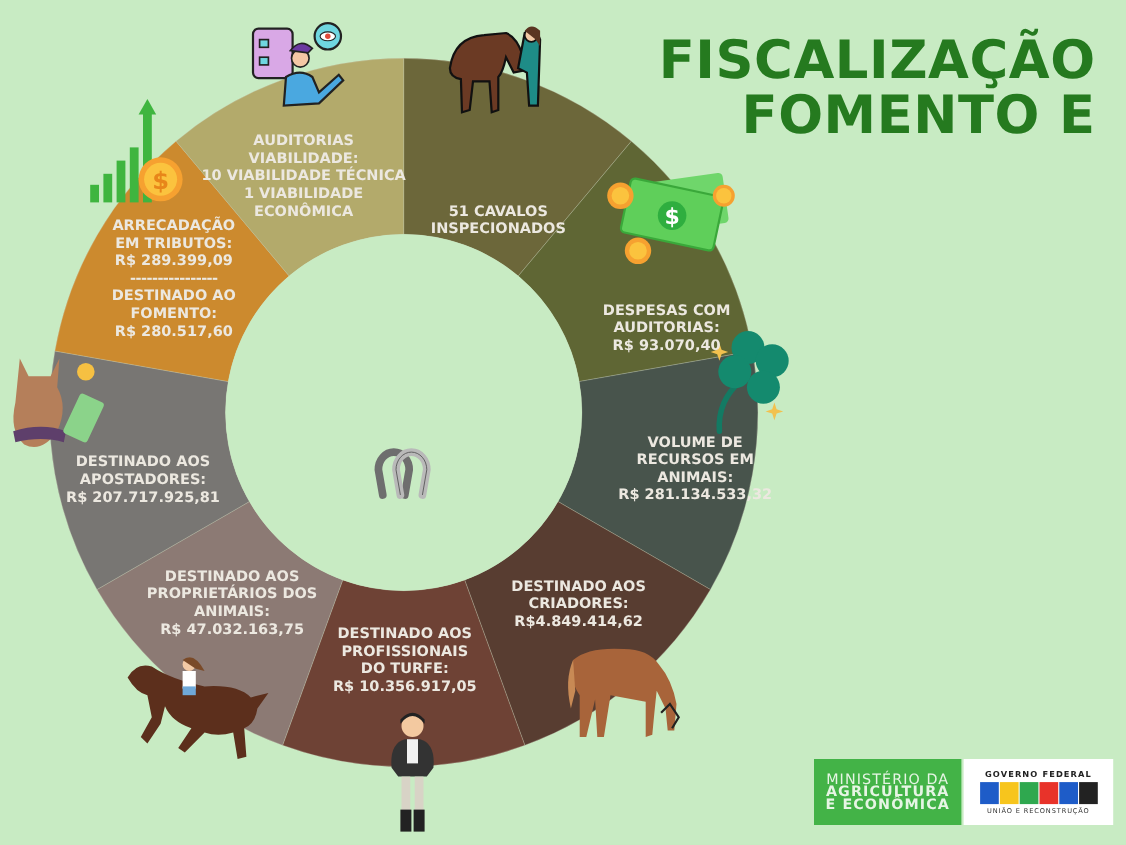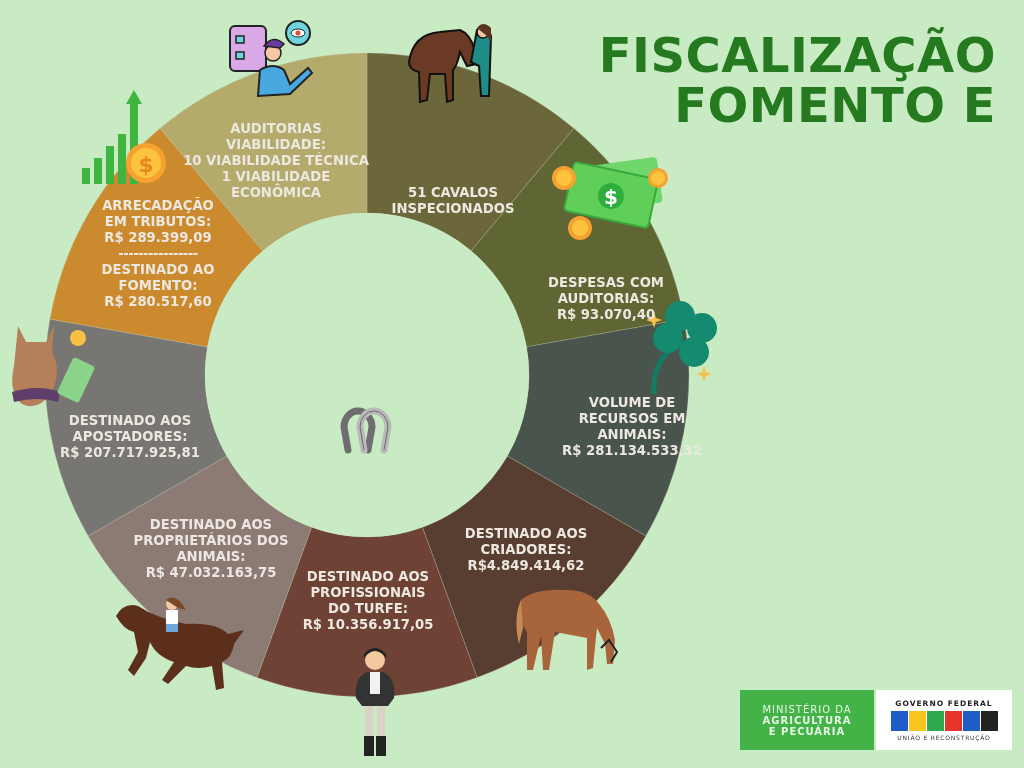--- a/index.html
+++ b/index.html
@@ -28,21 +28,21 @@
   .center-text {
     position: absolute; left: 367px; top: 322px; transform: translateX(-50%);
     text-align: center; color: #257a1f;
     font-family: "DejaVu Sans", sans-serif; font-weight: bold;
     font-size: 33px; line-height: 38px; white-space: nowrap;
   }
   .logo-mapa {
     position: absolute; left: 740px; top: 690px; width: 134px; height: 60px;
     background: #43b347; color: #e6f5e4;
     display: flex; flex-direction: column; justify-content: center; align-items: center;
-    font-family: "DejaVu Sans", sans-serif; font-size: 10px; line-height: 11px; letter-spacing: 1px;
+    font-family: "DejaVu Sans", sans-serif; font-size: 13px; line-height: 11px; letter-spacing: 1px;
   }
   .logo-mapa .bold { font-weight: bold; }
   .logo-gov {
     position: absolute; left: 876px; top: 690px; width: 136px; height: 60px;
     background: #ffffff;
     display: flex; flex-direction: column; align-items: center; justify-content: center;
     font-family: "DejaVu Sans", sans-serif;
   }
   .logo-gov .gf { font-size: 7.5px; font-weight: bold; color: #222; letter-spacing: 1px; }
   .logo-gov .ur { font-size: 6px; color: #333; letter-spacing: 0.8px; }
@@ -224,21 +224,21 @@
     <div>FISCALIZAÇÃO</div>
     <div>FOMENTO E</div>
   </div>
 
   <div class="center-text">
   </div>
 
   <div class="logo-mapa">
     <div>MINISTÉRIO DA</div>
     <div class="bold">AGRICULTURA</div>
-    <div class="bold">E PECUÁRIA</div>
+    <div class="bold">E ECONÔMICA</div>
   </div>
 
   <div class="logo-gov">
     <div class="gf">GOVERNO FEDERAL</div>
     <div class="brasil">
       <span style="background:#1e5cc8"></span>
       <span style="background:#f7c51d"></span>
       <span style="background:#2fa84f"></span>
       <span style="background:#e8332a"></span>
       <span style="background:#1e5cc8"></span>

